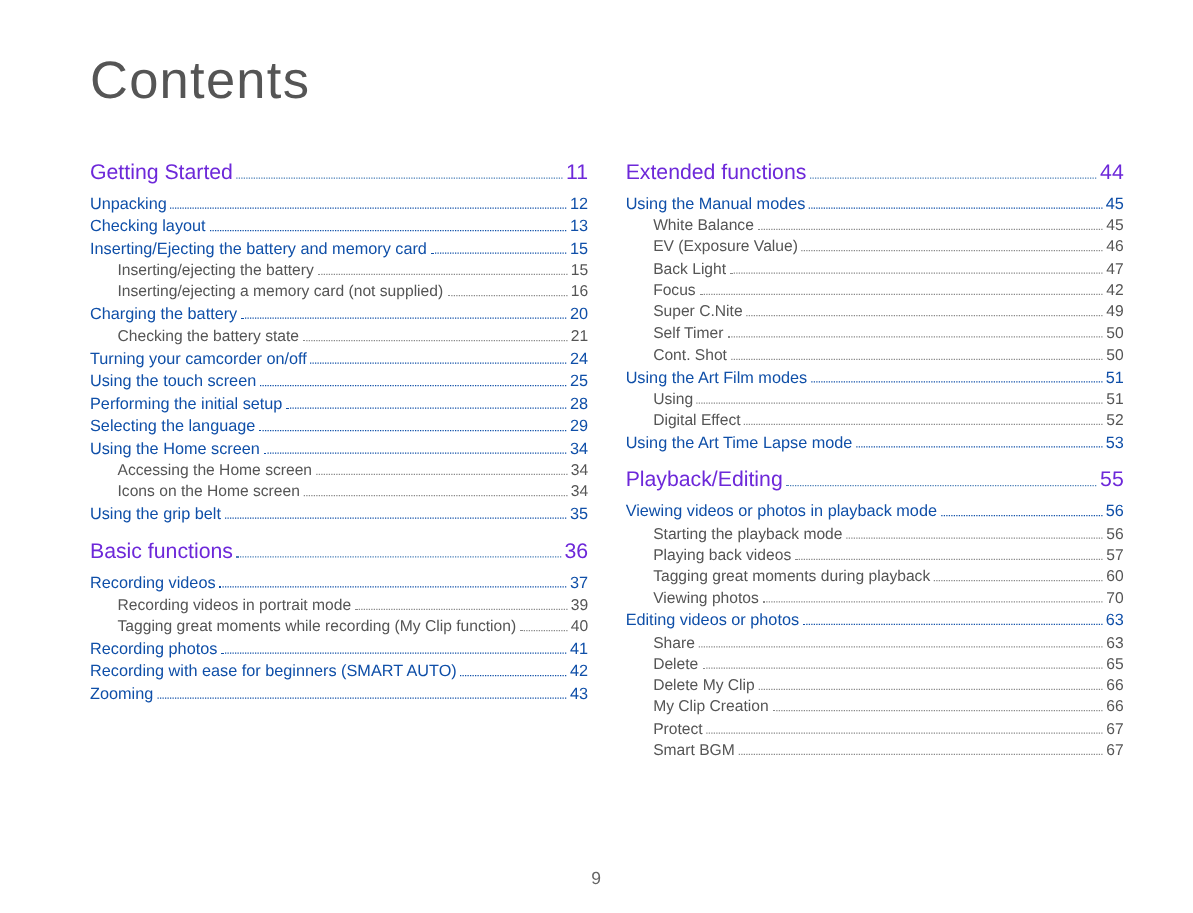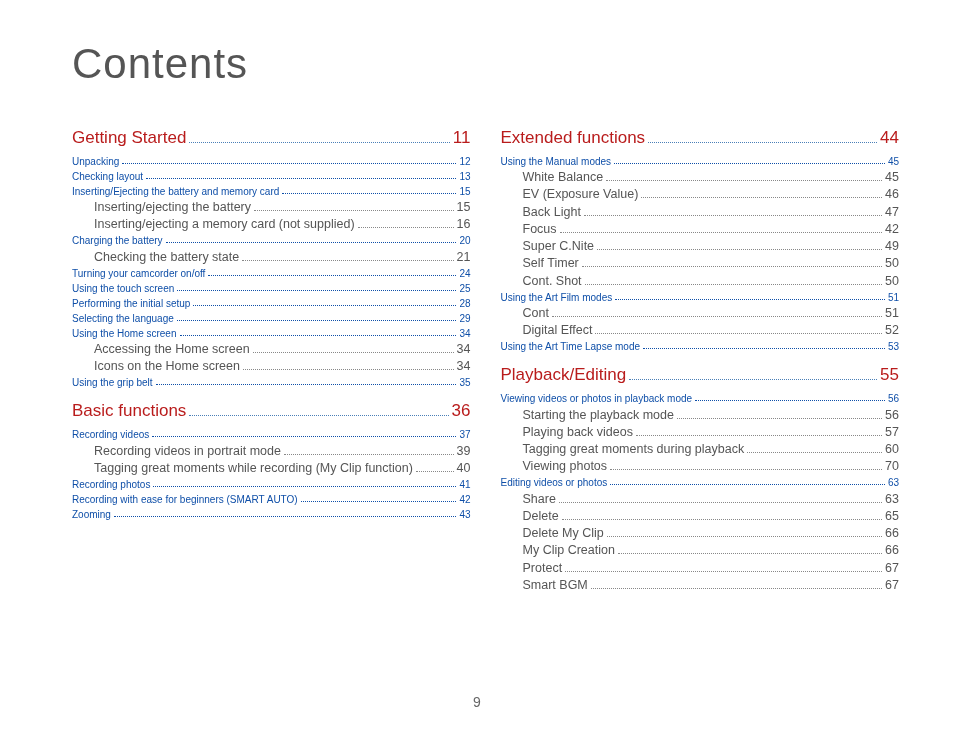--- a/index.html
+++ b/index.html
@@ -41,23 +41,23 @@
   .row .label { flex: 0 0 auto; }
   .row .dots {
     flex: 1 1 auto;
     border-bottom: 1px dotted currentColor;
     margin: 0 3px 3px 3px;
     height: 0.9em;
     min-width: 8px;
   }
   .row .pg { flex: 0 0 auto; }
   
-  .lvl1 { color: #b91c1c; font-size: 17px; margin-top: 10px; margin-bottom: 4px; }
+  .lvl1 { color: #6d28d9; font-size: 17px; margin-top: 10px; margin-bottom: 4px; }
   .lvl1 .dots { border-bottom-color: #4a7fb7; }
-  .lvl2 { color: #0f4fa8; font-size: 10px; align-items: flex-end; }
+  .lvl2 { color: #0f4fa8; font-size: 13px; align-items: flex-end; }
   .lvl2 .dots { border-bottom-color: #0f4fa8; }
   .lvl3 { color: #555; font-size: 12.5px; padding-left: 22px; }
   .lvl3 .dots { border-bottom-color: #888; }
   .pagenum {
     position: absolute;
     bottom: 20px;
     left: 0; right: 0;
     text-align: center;
     font-size: 14px;
     color: #666;
@@ -231,21 +231,21 @@
           <span class="label">Cont. Shot</span>
           <span class="dots"></span>
           <span class="pg">50</span>
         </div>
         <div class="row lvl2">
           <span class="label">Using the Art Film modes</span>
           <span class="dots"></span>
           <span class="pg">51</span>
         </div>
         <div class="row lvl3">
-          <span class="label">Cont</span>
+          <span class="label">Using</span>
           <span class="dots"></span>
           <span class="pg">51</span>
         </div>
         <div class="row lvl3">
           <span class="label">Digital Effect</span>
           <span class="dots"></span>
           <span class="pg">52</span>
         </div>
         <div class="row lvl2">
           <span class="label">Using the Art Time Lapse mode</span>

